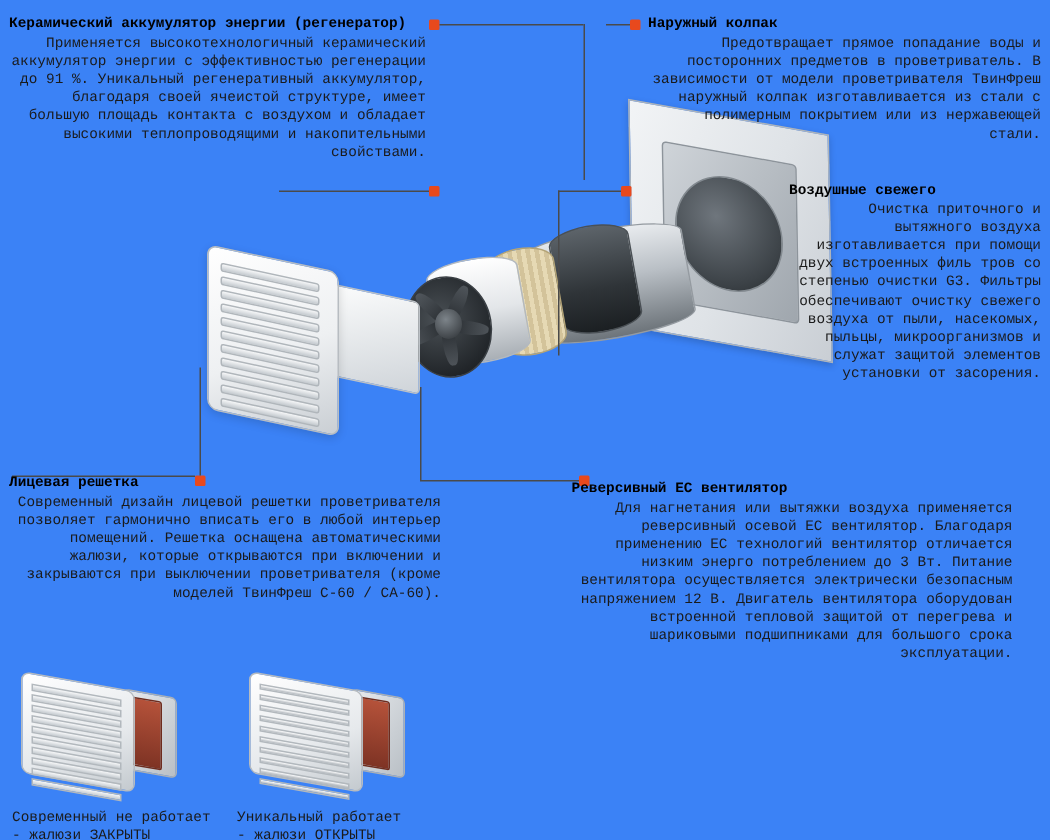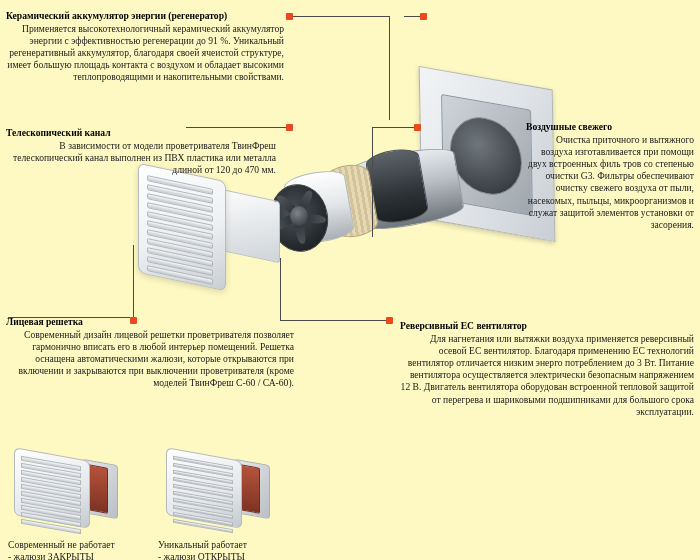--- a/index.html
+++ b/index.html
@@ -4,22 +4,22 @@
 <style>
   html, body {
     margin: 0;
     padding: 0;
     background: #ffffff;
   }
   #page {
     position: relative;
     width: 700px;
     height: 560px;
-    background: #fef9c3;
-    font-family: Liberation Serif, serif;
+    background: #3b82f6;
+    font-family: Liberation Mono, monospace;
     overflow: hidden;
   }
   .callout {
     position: absolute;
     font-size: 9.6px;
     line-height: 12.1px;
     color: #1a1a1a;
   }
   .callout .title {
     font-weight: bold;
@@ -296,39 +296,37 @@
 
   <div class="marker" style="left:386px; top:317px;"></div>
   <div class="line h" style="left:280px; top:320px; width:106px;"></div>
   <div class="line v" style="left:280px; top:258px; height:62px;"></div>
 
   <div class="callout" style="left:6px; top:10px; width:278px;">
     <span class="title">Керамический аккумулятор энергии (регенератор)</span>
     <span class="body">Применяется высокотехнологичный керамический аккумулятор энергии с эффективностью регенерации до 91 %. Уникальный регенеративный аккумулятор, благодаря своей ячеистой структуре, имеет большую площадь контакта с воздухом и обладает высокими теплопроводящими и накопительными свойствами.</span>
   </div>
 
-  <div class="callout" style="left:6px; top:127px; width:270px;">
-    <span class="title">Телескопический канал</span>
-    <span class="body">В зависимости от модели проветривателя ТвинФреш телескопический канал выполнен из ПВХ пластика или металла длиной от 120 до 470 мм.</span>
-  </div>
 
   <div class="callout" style="left:6px; top:316px; width:288px;">
     <span class="title">Лицевая решетка</span>
     <span class="body">Современный дизайн лицевой решетки проветрива­теля позволяет гармонично вписать его в любой интерьер помещений. Решетка оснащена автоматическими жалюзи, которые открываются при включении и закрываются при выключении проветривателя (кроме моделей ТвинФреш С-60 / СА-60).</span>
   </div>
 
   <div class="callout" style="left:432px; top:10px; width:262px;">
+    <span class="title">Наружный колпак</span>
+    <span class="body">Предотвращает прямое  попадание воды и посторонних предметов в проветриватель. В зависимости от модели проветривателя ТвинФреш наружный колпак изготавливается из стали с полимерным покрытием или из нержавеющей стали.</span>
   </div>
 
   <div class="callout" style="left:526px; top:121px; width:168px;">
     <span class="title">Воздушные свежего</span>
     <span class="body">Очистка приточного и вытяжного воздуха изготавливается при помощи двух встроенных филь тров со степенью очистки G3. Фильтры обеспечивают очистку свежего воздуха от пыли, насекомых, пыльцы, микроорганизмов и служат защитой элементов установки от засорения.</span>
   </div>
 
-  <div class="callout" style="left:400px; top:320px; width:294px;">
+  <div class="callout" style="left:381px; top:320px; width:294px;">
     <span class="title">Реверсивный ЕС вентилятор</span>
     <span class="body">Для нагнетания или вытяжки воздуха применяется реверсивный осевой ЕС вентилятор. Благодаря применению ЕС технологий вентилятор отличается низким энерго потреблением до 3 Вт. Питание вентилятора осуществляется электрически безопасным напряжением 12 В. Двигатель вентилятора оборудован встроенной тепловой защитой от перегрева и шариковыми подшипниками для большого срока эксплуатации.</span>
   </div>
 
   <div class="mini left">
     <div class="duct2"></div>
     <div class="brick"></div>
     <div class="face"></div>
     <div class="slats">
       <i></i>

